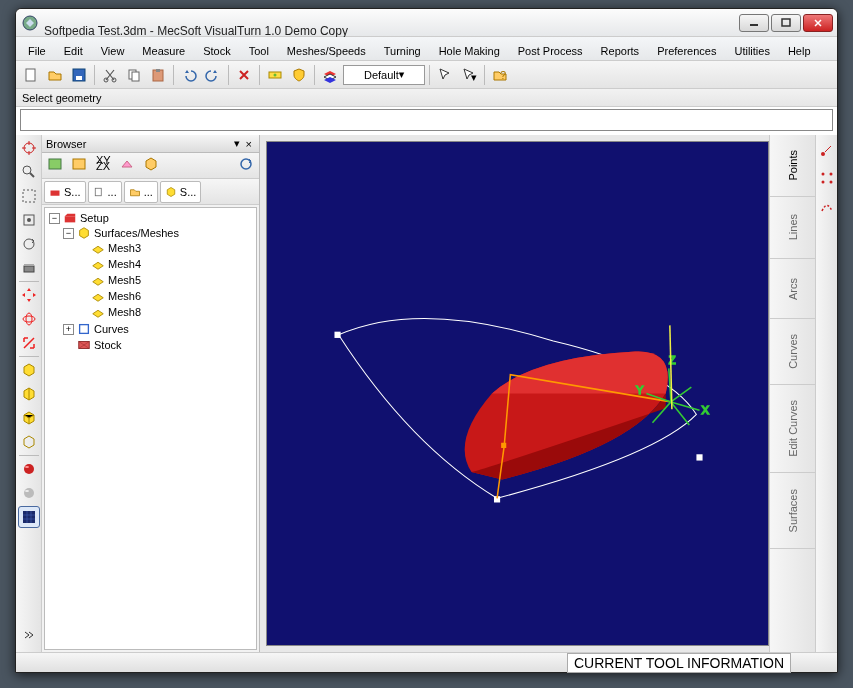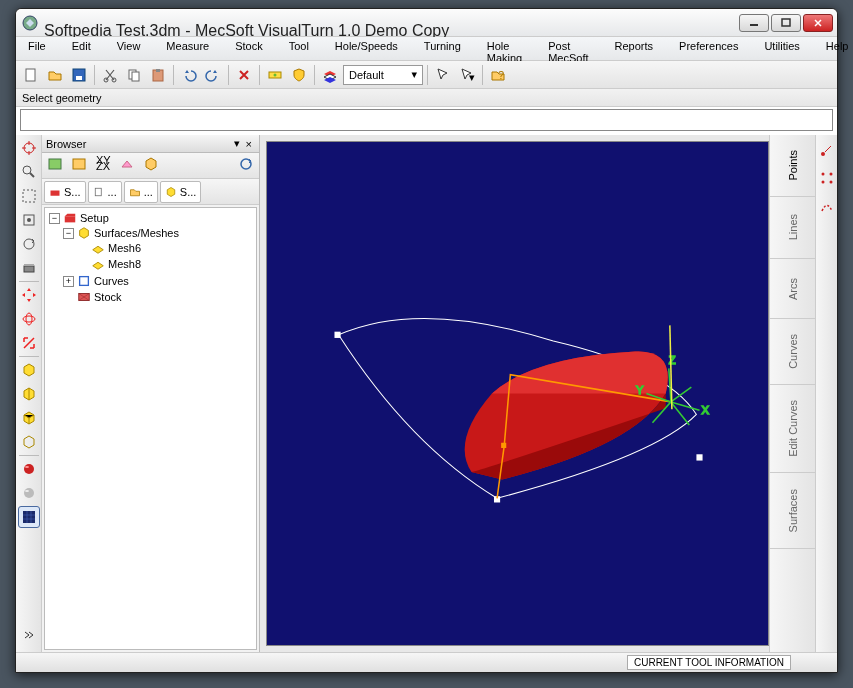--- a/index.html
+++ b/index.html
@@ -1,30 +1,30 @@
 <!DOCTYPE html>
 <html><head>
 <meta charset="utf-8">
 <style>
 * { box-sizing: border-box; margin: 0; padding: 0; font-family: "Segoe UI", Tahoma, sans-serif; font-size: 11px; }
 body { background: #4a5560; width: 853px; height: 688px; position: relative; overflow: hidden; }
 .window { position: absolute; left: 15px; top: 8px; width: 823px; height: 665px; background: #fff; border: 1px solid #222; border-radius: 6px 6px 0 0; box-shadow: 0 2px 12px rgba(0,0,0,0.7); display: flex; flex-direction: column; }
 .titlebar { height: 28px; background: linear-gradient(#fcfcfc,#e6e8ea); border-radius: 6px 6px 0 0; display: flex; align-items: center; padding: 0 4px; border-bottom: 1px solid #ccc; }
 .titlebar .app-icon { width: 16px; height: 16px; margin: 0 6px 0 2px; }
-.titlebar .title { flex: 1; color: #222; font-size: 16px; margin-top: 16px; }
+.titlebar .title { flex: 1; color: #222; font-size: 12px; margin-top: 16px; }
 .winbtns { display: flex; gap: 2px; }
 .winbtn { width: 30px; height: 18px; border-radius: 3px; display: flex; align-items: center; justify-content: center; border: 1px solid #777; background: linear-gradient(#f6f6f6,#d8d8d8); }
 .winbtn.close { background: linear-gradient(#e77,#c22); border-color: #822; }
 .winbtn svg { width: 12px; height: 10px; }
-.menubar { height: 24px; background: linear-gradient(#f4f6f8,#e6e8ea); display: flex; align-items: flex-start; padding: 0 4px; gap: 10px; border-bottom: 1px solid #ccc; }
+.menubar { height: 24px; background: linear-gradient(#f4f6f8,#e6e8ea); display: flex; align-items: flex-end; padding: 0 4px; gap: 2px; border-bottom: 1px solid #ccc; }
 .menubar .mi { padding: 3px 8px; border-radius: 3px; }
 .toolbar { height: 28px; background: linear-gradient(#f6f6f6,#e4e4e4); display: flex; align-items: center; padding: 0 4px; gap: 2px; border-bottom: 1px solid #ccc; }
 .tbbtn { width: 22px; height: 22px; display: flex; align-items: center; justify-content: center; border-radius: 3px; border: 1px solid transparent; }
 .tbsep { width: 1px; height: 20px; background: #bbb; margin: 0 2px; }
-.combo { height: 20px; border: 1px solid #999; background: #fff; display: flex; align-items: center; padding: 0 5px; min-width: 80px; }
+.combo { height: 20px; border: 1px solid #999; background: #fff; display: flex; align-items: center; padding: 0 20px; min-width: 80px; }
 .cmdrow { height: 18px; background: linear-gradient(#f2f2f2,#e6e6e6); padding: 0 6px; display: flex; align-items: center; border-bottom: 1px solid #ccc; }
 .cmdinput { height: 22px; border: 1px solid #888; margin: 2px 4px 4px 4px; background: #fff; }
 .maincols { flex: 1; display: flex; min-height: 0; background: #e8e8e8; }
 .lefttb { width: 26px; background: linear-gradient(90deg,#f6f6f6,#e4e4e4); display: flex; flex-direction: column; align-items: center; padding-top: 2px; gap: 2px; border-right: 1px solid #ccc; }
 .lefttb .tbbtn { width: 22px; height: 22px; }
 .chev { margin-top: auto; margin-bottom: 6px; }
 .browserpanel { width: 218px; background: #f2f2f2; border-right: 1px solid #bbb; display: flex; flex-direction: column; }
 .browser-title { height: 18px; background: linear-gradient(#f6f6f6,#dcdcdc); display: flex; align-items: center; padding: 0 4px; border-bottom: 1px solid #bbb; }
 .browser-title span.t { flex: 1; }
 .browser-tb { height: 26px; display: flex; align-items: flex-start; padding: 0 2px; gap: 2px; background: linear-gradient(#f6f6f6,#e4e4e4); border-bottom: 1px solid #ccc; }
@@ -36,21 +36,21 @@
 .node { display: flex; align-items: center; gap: 3px; }
 .expander { width: 11px; height: 11px; border: 1px solid #888; background: #fff; font-size: 9px; line-height: 9px; text-align: center; }
 .noexp { width:11px; display:inline-block;}
 .viewport { flex: 1; background: #10106f; position: relative; margin:6px 0 6px 6px; border:1px solid #888; }
 .righttabs { width: 46px; background: linear-gradient(90deg,#f6f6f6,#e4e4e4); display: flex; flex-direction: column; border-left: 1px solid #ccc; }
 .rtab { flex: 0 0 auto; border-bottom: 1px solid #ccc; display: flex; align-items: center; justify-content: center; padding: 10px 0; }
 .rtablbl { writing-mode: vertical-rl; transform: rotate(180deg); color: #666; }
 .rtab.active .rtablbl { color: #000; }
 .iconcol { width:22px; border-left:1px solid #ccc; background:linear-gradient(90deg,#f6f6f6,#e4e4e4); display:flex; flex-direction:column; align-items:center; gap:6px; padding-top:4px;}
 .statusbar { height: 20px; background: linear-gradient(#f6f6f6,#e0e0e0); border-top: 1px solid #ccc; display: flex; align-items: center; justify-content: flex-end; padding: 0 6px; }
-.statuscell { border: 1px solid #aaa; background: #fff; padding: 1px 6px; margin-right: 40px; font-size: 10px; }
+.statuscell { border: 1px solid #aaa; background: #fff; padding: 1px 6px; margin-right: 40px; font-size: 14px; }
 
 .ic { width:16px; height:16px; display:inline-block; }
 </style>
 </head>
 <body>
 
 <div class="window">
 
   <div class="titlebar">
     <span class="app-icon">
@@ -79,24 +79,24 @@
     </div>
   </div>
 
   <div class="menubar">
     <span class="mi">File</span>
     <span class="mi">Edit</span>
     <span class="mi">View</span>
     <span class="mi">Measure</span>
     <span class="mi">Stock</span>
     <span class="mi">Tool</span>
-    <span class="mi">Hole/Speeds</span>
+    <span class="mi">Meshes/Speeds</span>
     <span class="mi">Turning</span>
     <span class="mi">Hole Making</span>
-    <span class="mi">Post MecSoft</span>
+    <span class="mi">Post Process</span>
     <span class="mi">Reports</span>
     <span class="mi">Preferences</span>
     <span class="mi">Utilities</span>
     <span class="mi">Help</span>
   </div>
 
   <div class="toolbar">
     <div class="tbbtn">
         <svg class="ic" viewBox="0 0 16 16">
           <rect x="3" y="2" width="9" height="12" fill="#fff" stroke="#666"></rect>
@@ -387,20 +387,47 @@
             <ul>
               <li>
                 <div class="node">
                   <span class="expander">−</span>
                   <svg width="14" height="14" viewBox="0 0 16 16">
                       <path d="M3 5l5-3 5 3v6l-5 3-5-3z" fill="#fd3" stroke="#a80"></path>
                     </svg>
                   <span>Surfaces/Meshes</span>
                 </div>
                 <ul>
+                  <li>
+                      <div class="node">
+                        <span class="noexp"></span>
+                        <svg width="14" height="14" viewBox="0 0 16 16">
+                          <path d="M2 10l6-4 6 4-6 4z" fill="#fd3" stroke="#a80"></path>
+                        </svg>
+                        <span>Mesh3</span>
+                      </div>
+                    </li>
+                  <li>
+                      <div class="node">
+                        <span class="noexp"></span>
+                        <svg width="14" height="14" viewBox="0 0 16 16">
+                          <path d="M2 10l6-4 6 4-6 4z" fill="#fd3" stroke="#a80"></path>
+                        </svg>
+                        <span>Mesh4</span>
+                      </div>
+                    </li>
+                  <li>
+                      <div class="node">
+                        <span class="noexp"></span>
+                        <svg width="14" height="14" viewBox="0 0 16 16">
+                          <path d="M2 10l6-4 6 4-6 4z" fill="#fd3" stroke="#a80"></path>
+                        </svg>
+                        <span>Mesh5</span>
+                      </div>
+                    </li>
                   <li>
                       <div class="node">
                         <span class="noexp"></span>
                         <svg width="14" height="14" viewBox="0 0 16 16">
                           <path d="M2 10l6-4 6 4-6 4z" fill="#fd3" stroke="#a80"></path>
                         </svg>
                         <span>Mesh6</span>
                       </div>
                     </li>
                   <li>

